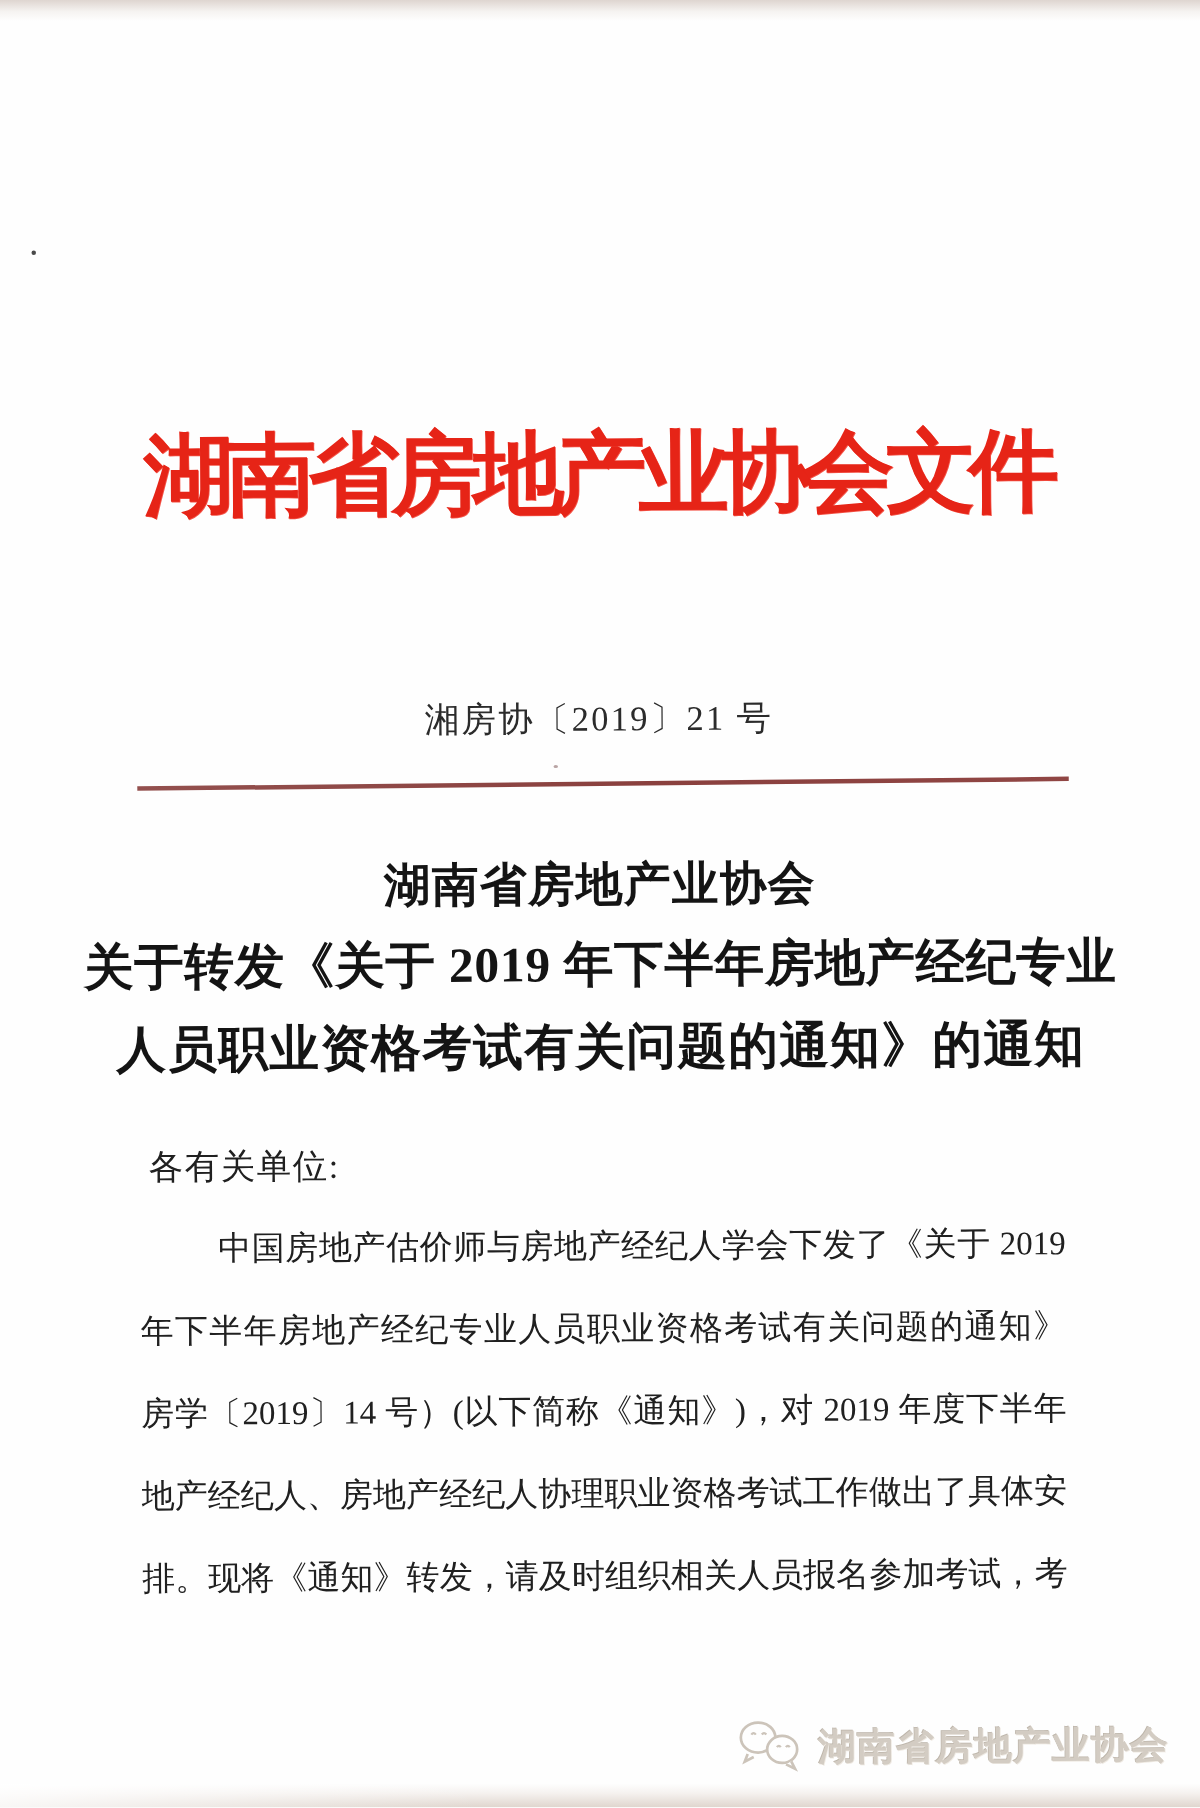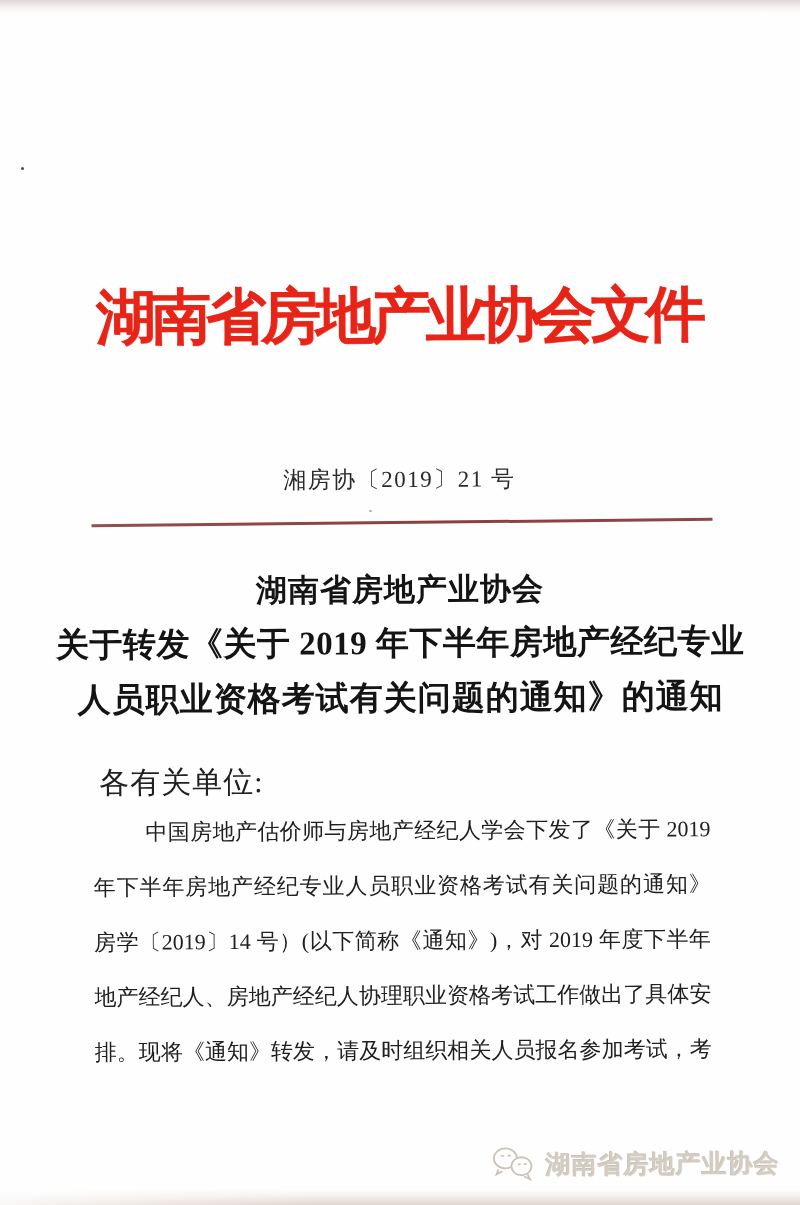--- a/index.html
+++ b/index.html
@@ -60,21 +60,21 @@
   }
 
   .notice-title { position: absolute; left: 0; width: 100%; text-align: center;
     font-weight: bold; color: #141414; white-space: nowrap; }
   .notice-title-1 { top: 569px; font-size: 31px; letter-spacing: 1px; }
   .notice-title-2 { top: 621px; font-size: 33px; letter-spacing: 0.5px; }
   .notice-title-3 { top: 676px; font-size: 33px; letter-spacing: 1px; }
 
   .salutation {
     position: absolute; top: 761px; left: 98px;
-    font-size: 30px; color: #202020; letter-spacing: 1px;
+    font-size: 23px; color: #202020; letter-spacing: 1px;
   }
 
   .body-line {
     position: absolute; left: 92px; width: 617px;
     font-size: 22px; color: #202020;
     white-space: nowrap;
     text-align: justify;
     text-align-last: justify;
     white-space: normal;
     overflow: hidden; height: 32px;

